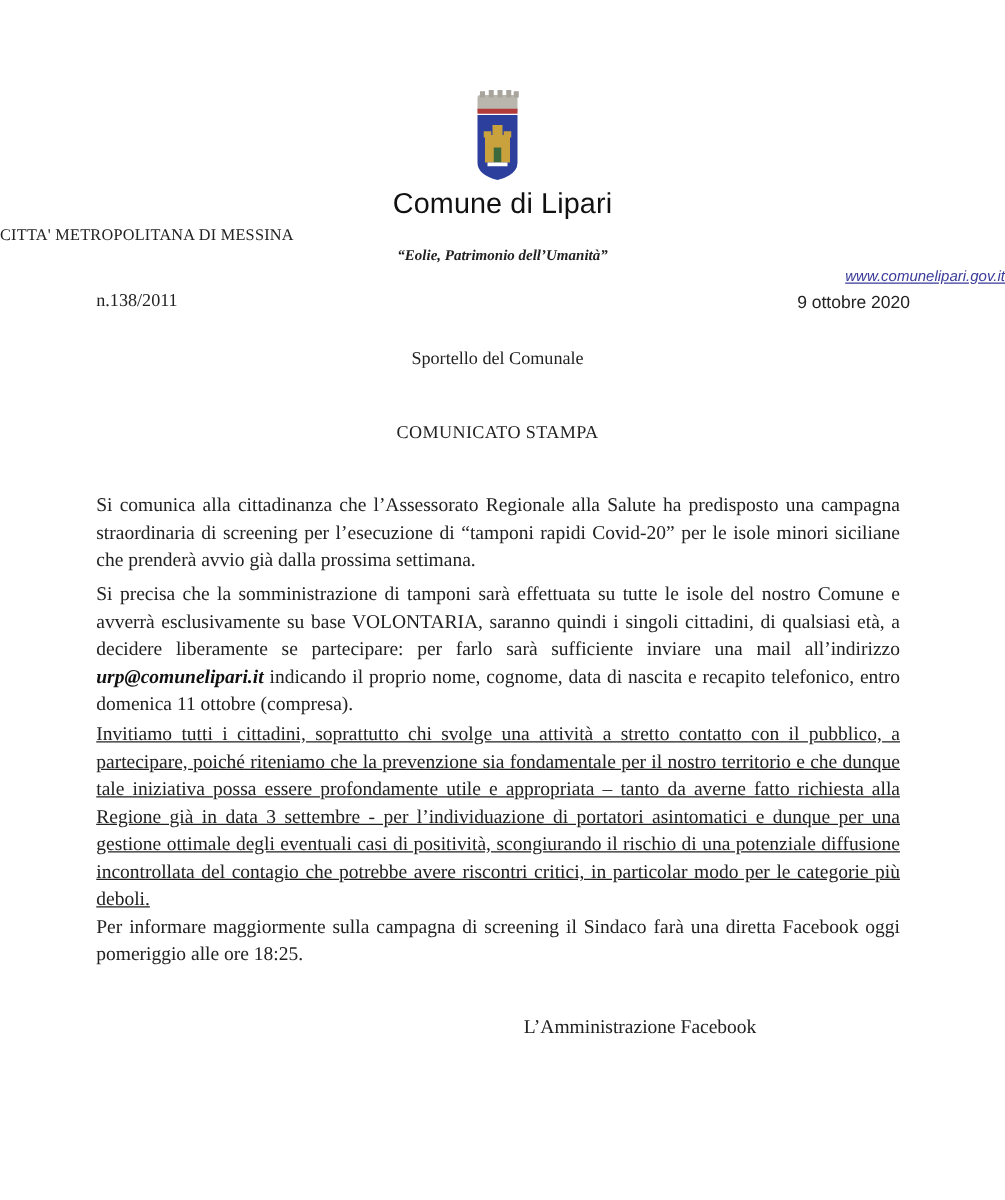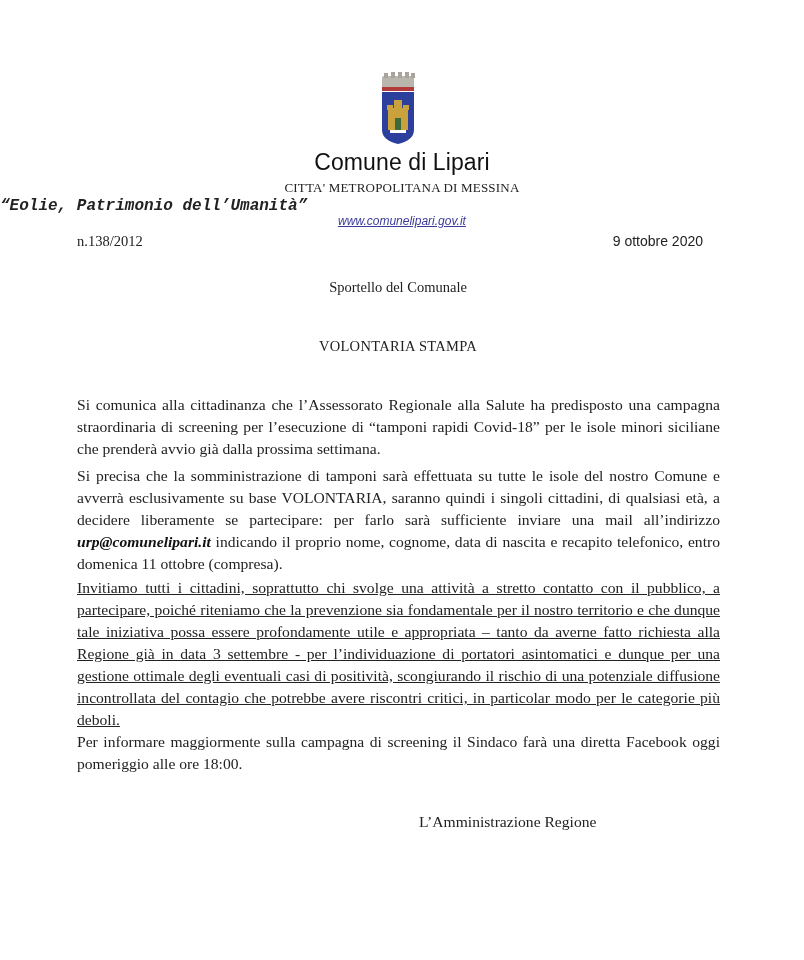--- a/index.html
+++ b/index.html
@@ -3,30 +3,30 @@
   <meta charset="utf-8">
   <style>
     html, body { margin: 0; padding: 0; background: #ffffff; }
     body { width: 804px; height: 960px; position: relative; overflow: hidden; color: #1a1a1a; }
     .page { position: absolute; left: 0; top: 0; width: 804px; height: 960px; background: #fff; margin-top: 34px; }
 
     .crest { position: absolute; left: 379px; top: 38px; width: 38px; height: 74px; }
 
     .org-title { position: absolute; left: 0; width: 804px; top: 115px; text-align: center;
       font-family: "Liberation Sans", sans-serif; font-size: 23px; color: #111; letter-spacing: 0.1px; }
-    .org-sub { position: absolute; left: 0; width: 804px; top: 146px; text-align: center;
+    .org-sub { position: absolute; left: 0; width: 804px; top: 146px; text-align: left;
       font-family: "Liberation Serif", serif; font-size: 13px; color: #222; letter-spacing: 0.2px; }
-    .org-motto { position: absolute; left: 0; width: 804px; top: 163px; text-align: left;
-      font-family: Liberation Mono, monospace; font-style: italic; font-weight: bold; font-size: 16px; color: #222; }
-    .org-url { position: absolute; left: 0; width: 804px; top: 180px; text-align: center;
+    .org-motto { position: absolute; left: 0; width: 804px; top: 163px; text-align: center;
+      font-family: Liberation Serif, serif; font-style: italic; font-weight: bold; font-size: 12px; color: #222; }
+    .org-url { position: absolute; left: 0; width: 804px; top: 180px; text-align: right;
       font-family: "Liberation Sans", sans-serif; font-style: italic; font-size: 12px; }
     .org-url a { color: #3a3a9a; text-decoration: underline; }
 
     .protocol { position: absolute; left: 77px; top: 199px; font-family: "Liberation Serif", serif; font-size: 14.5px; color: #222; }
-    .date { position: absolute; right: 101px; top: 199px; font-family: "Liberation Sans", sans-serif; font-size: 14px; color: #222; }
+    .date { position: absolute; right: 76px; top: 199px; font-family: "Liberation Sans", sans-serif; font-size: 14px; color: #222; }
 
     .office { position: absolute; left: 0; width: 796px; top: 245px; text-align: center; font-family: "Liberation Serif", serif; font-size: 14.5px; color: #222; }
     .heading { position: absolute; left: 0; width: 796px; top: 304px; text-align: center; font-family: "Liberation Serif", serif; font-size: 14.5px; color: #222; letter-spacing: 0.3px; }
 
     .body-text { position: absolute; left: 77px; width: 643px; font-family: "Liberation Serif", serif; font-size: 15.6px; line-height: 22px; color: #222; text-align: justify; }
     .p1 { top: 360px; }
     .p2 { top: 431px; }
     .p3 { top: 543px; text-decoration: underline; }
     .p4 { top: 697px; }
     .email { font-weight: bold; color: #111; font-style: italic; }
@@ -60,28 +60,28 @@
     </svg>
   </div>
 
   <div class="org-title">Comune di Lipari</div>
   <div class="org-sub">CITTA' METROPOLITANA DI MESSINA</div>
   <div class="org-motto">“Eolie, Patrimonio dell’Umanità”</div>
   <div class="org-url">
     <a>www.comunelipari.gov.it</a>
   </div>
 
-  <div class="protocol">n.138/2012</div>
+  <div class="protocol">n.138/2011</div>
   <div class="date">9 ottobre 2020</div>
 
   <div class="office">Sportello del Comunale</div>
-  <div class="heading">VOLONTARIA STAMPA</div>
+  <div class="heading">COMUNICATO STAMPA</div>
 
-  <div class="body-text p1">Si comunica alla cittadinanza che l’Assessorato Regionale alla Salute ha predisposto una campagna straordinaria di screening per l’esecuzione di “tamponi rapidi Covid-18” per le isole minori siciliane che prenderà avvio già dalla prossima settimana.</div>
+  <div class="body-text p1">Si comunica alla cittadinanza che l’Assessorato Regionale alla Salute ha predisposto una campagna straordinaria di screening per l’esecuzione di “tamponi rapidi Covid-20” per le isole minori siciliane che prenderà avvio già dalla prossima settimana.</div>
 
   <div class="body-text p2"><span>Si precisa che la somministrazione di tamponi sarà effettuata su tutte le isole del nostro Comune e avverrà esclusivamente su base VOLONTARIA, saranno quindi i singoli cittadini, di qualsiasi età, a decidere liberamente se partecipare: per farlo sarà sufficiente inviare una mail all’indirizzo </span><span class="email">urp@comunelipari.it</span><span> indicando il proprio nome, cognome, data di nascita e recapito telefonico, entro domenica 11 ottobre (compresa).</span></div>
 
   <div class="body-text p3">Invitiamo tutti i cittadini, soprattutto chi svolge una attività a stretto contatto con il pubblico, a partecipare, poiché riteniamo che la prevenzione sia fondamentale per il nostro territorio e che dunque tale iniziativa possa essere profondamente utile e appropriata – tanto da averne fatto richiesta alla Regione già in data 3 settembre - per l’individuazione di portatori asintomatici e dunque per una gestione ottimale degli eventuali casi di positività, scongiurando il rischio di una potenziale diffusione incontrollata del contagio che potrebbe avere riscontri critici, in particolar modo per le categorie più deboli.</div>
 
-  <div class="body-text p4">Per informare maggiormente sulla campagna di screening il Sindaco farà una diretta Facebook oggi pomeriggio alle ore 18:00.</div>
+  <div class="body-text p4">Per informare maggiormente sulla campagna di screening il Sindaco farà una diretta Facebook oggi pomeriggio alle ore 18:25.</div>
 
-  <div class="signature">L’Amministrazione Regione</div>
+  <div class="signature">L’Amministrazione Facebook</div>
 </div>
 
 </body></html>

